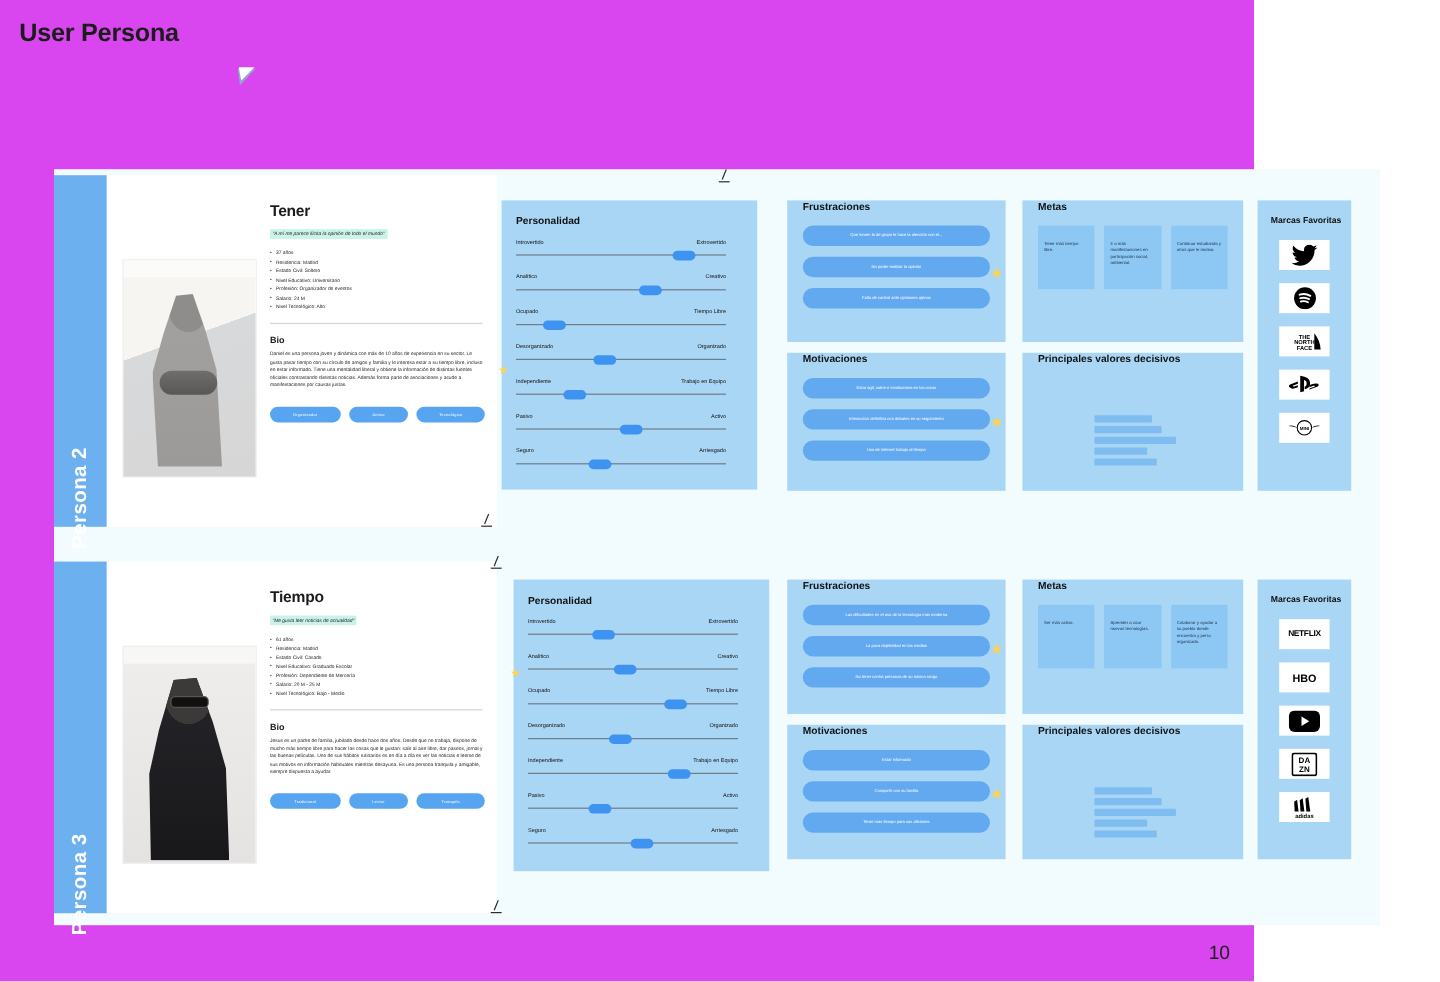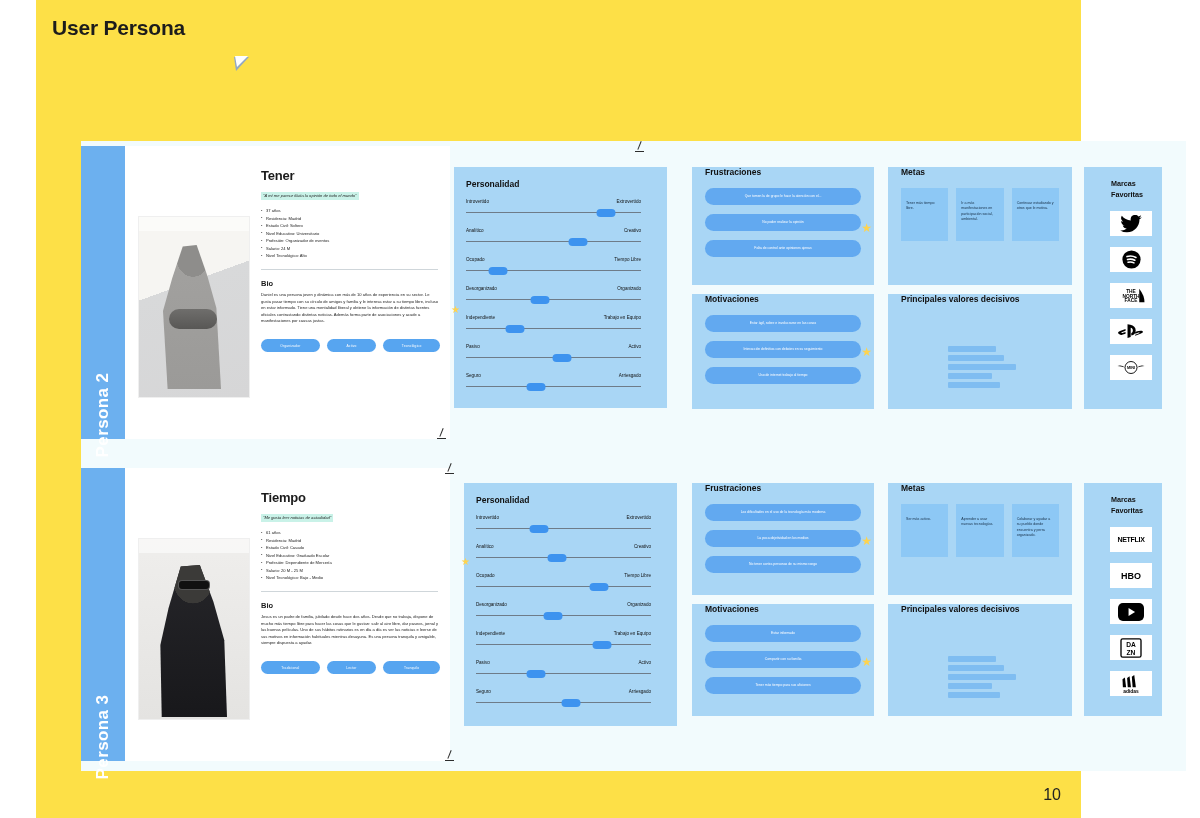--- a/index.html
+++ b/index.html
@@ -2,21 +2,21 @@
 <html><head>
 <meta charset="utf-8">
 <style>
   * { box-sizing: border-box; margin: 0; padding: 0; }
   html, body {
     width: 1200px; height: 818px;
     background: #ffffff;
     font-family: "Liberation Sans", sans-serif;
     overflow: hidden;
   }
-  .slide { position: relative; width: 1045px; height: 818px; background:#fde047;margin-left:36px; }
+  .slide { position: relative; width: 1045px; height: 818px; background:#d946ef; }
 
   
   .hdr-title {
     position:absolute; left:16px; top:16px;
     font-size:21px; font-weight:700; color:#1c1c1c; letter-spacing:-0.2px;
   }
   .bubble {
     position:absolute; left:178px; top:10px;
     width:202px; height:51px;
     border:1.6px solid #93a8c4; border-radius:26px;
@@ -182,21 +182,21 @@
   }
 
   
   .vbars { position:absolute; left:60px; top:52px; width:84px; }
   .vbar { height:6px; background:#7fbdf1; margin-bottom:3px; border-radius:1px; }
   .vbar.a{width:48px} .vbar.b{width:56px} .vbar.c{width:68px}
   .vbar.d{width:44px} .vbar.e{width:52px}
 
   
   .marcas {
-    width:78px; background:#a9d6f5; padding:11px 0 0 16px;
+    width:78px; background:#a9d6f5; padding:11px 0 0 0;
     display:flex; flex-direction:column; align-items:center;
   }
   .marcas-title {
     align-self:flex-start; margin-left:11px;
     font-size:7.2px; font-weight:600; color:#111; line-height:1.55;
   }
   .logo {
     width:42px; height:25px; background:#fff; margin-top:11px;
     display:flex; align-items:center; justify-content:center;
     overflow:hidden;

